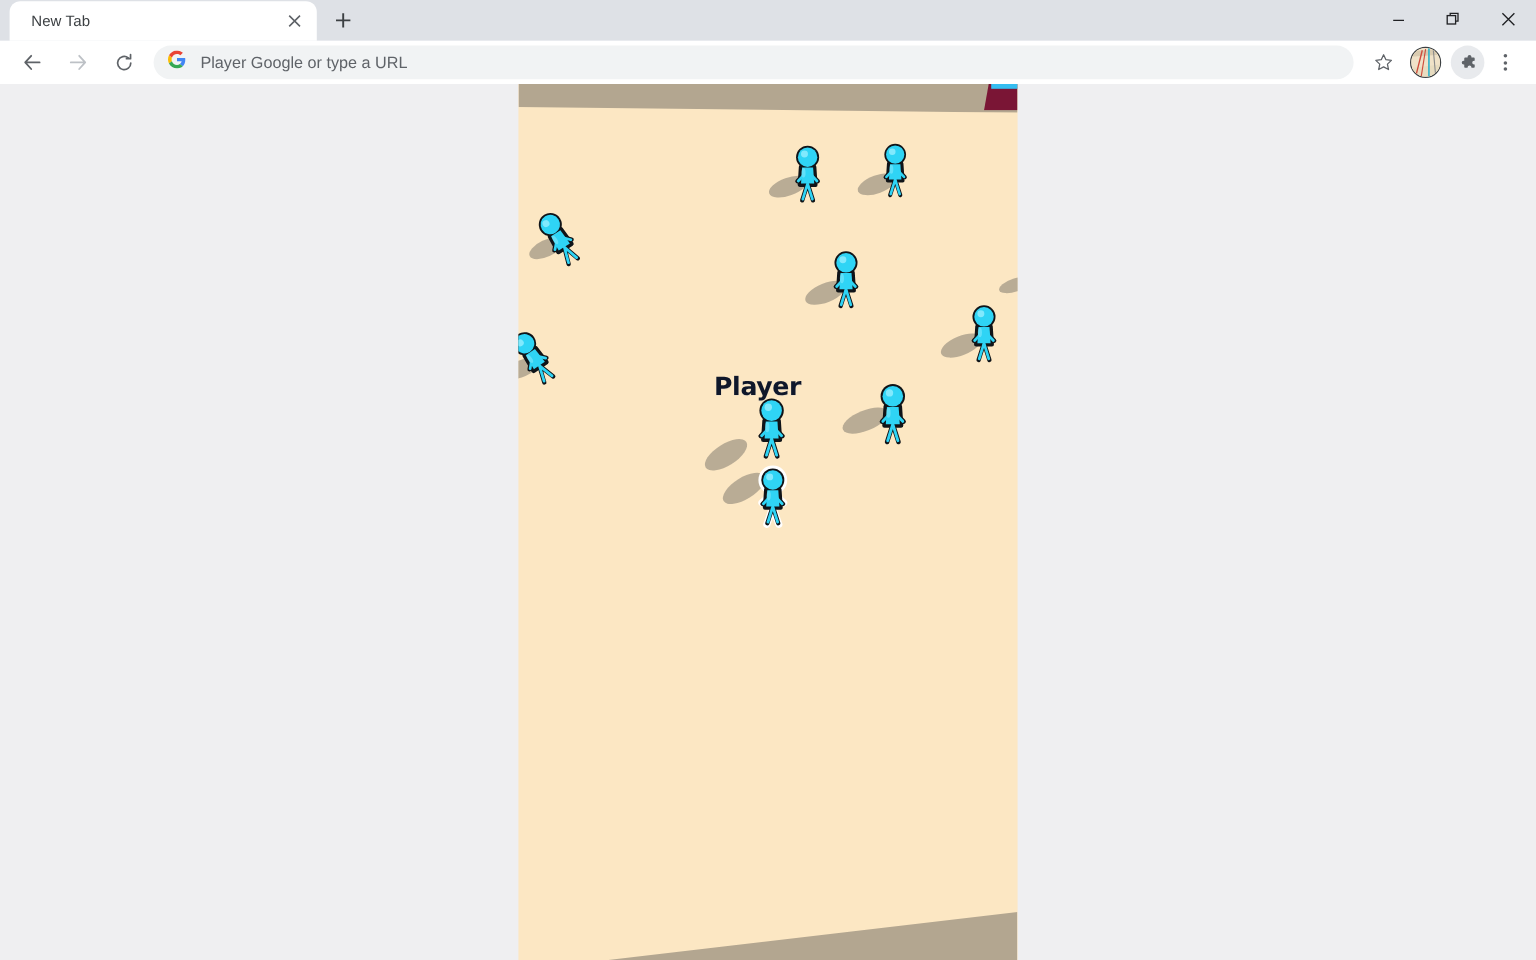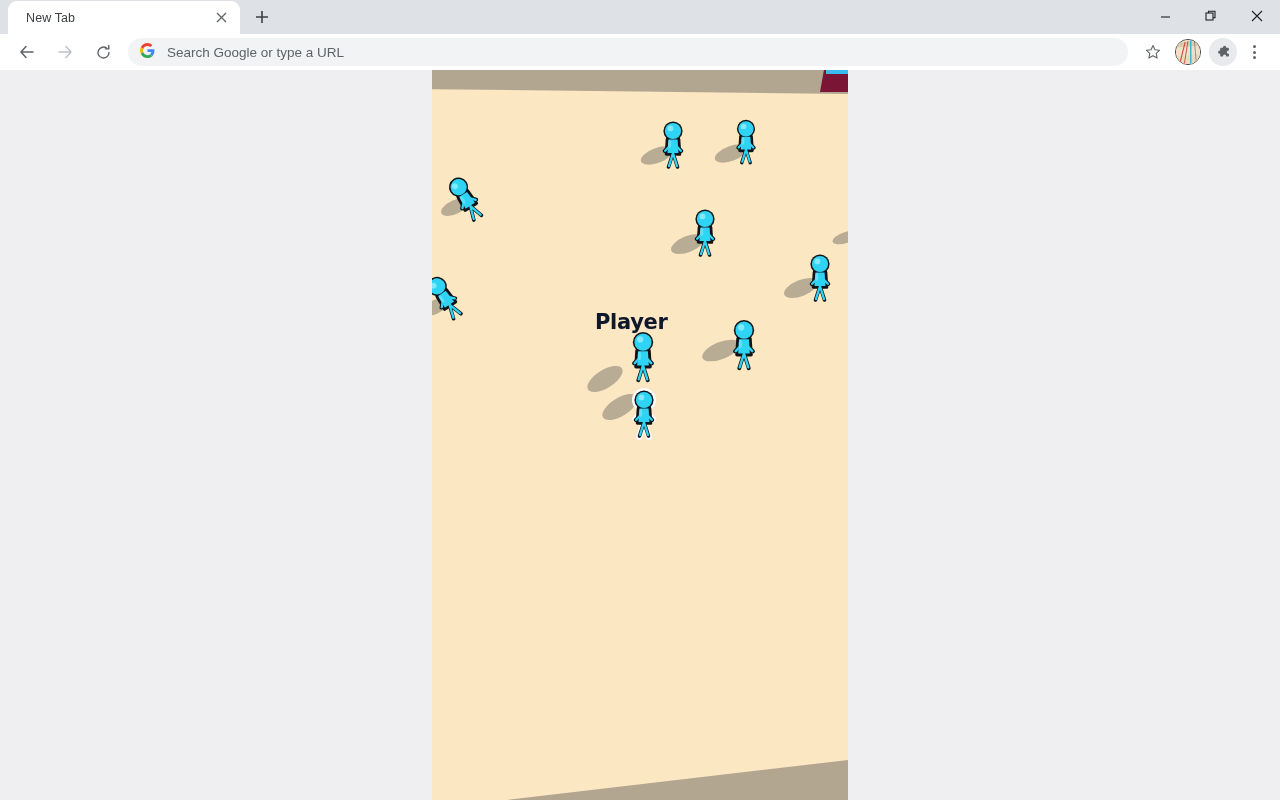--- a/index.html
+++ b/index.html
@@ -14,21 +14,21 @@
   .browser { width: 1280px; height: 800px; position: relative; }
 
   .tabstrip {
     position: absolute; top: 0; left: 0;
     width: 1280px; height: 34px;
     background: #dee1e6;
     display: flex; align-items: flex-end;
   }
   .tab {
     margin-left: 8px;
-    width: 232px; height: 33px;
+    width: 256px; height: 33px;
     background: #ffffff;
     border-radius: 9px 9px 0 0;
     display: flex; align-items: center;
     padding: 0 10px 0 18px;
     position: relative;
   }
   .tab-title {
     font-size: 12.5px; color: #3c4043;
     flex: 1; white-space: nowrap; overflow: hidden;
     text-overflow: ellipsis;
@@ -239,21 +239,21 @@
 
     <div class="omnibox">
       <span>
         <svg width="15" height="15" viewBox="0 0 48 48" aria-hidden="true">
           <path fill="#EA4335" d="M24 9.5c3.5 0 6.6 1.2 9 3.5l6.7-6.7C35.6 2.5 30.2 0 24 0 14.6 0 6.5 5.4 2.6 13.2l7.8 6.1C12.3 13.6 17.7 9.5 24 9.5z"></path>
           <path fill="#4285F4" d="M46.1 24.6c0-1.6-.1-3.2-.4-4.6H24v9.1h12.4c-.5 2.9-2.2 5.3-4.6 7l7.6 5.9c4.4-4.1 6.7-10.1 6.7-17.4z"></path>
           <path fill="#FBBC05" d="M10.4 28.7c-.5-1.5-.8-3-.8-4.7s.3-3.2.8-4.7l-7.8-6.1C.9 16.4 0 20.1 0 24s.9 7.6 2.6 10.8l7.8-6.1z"></path>
           <path fill="#34A853" d="M24 48c6.2 0 11.5-2 15.4-5.6l-7.6-5.9c-2.1 1.4-4.8 2.3-7.8 2.3-6.3 0-11.7-4.1-13.6-9.8l-7.8 6.1C6.5 42.6 14.6 48 24 48z"></path>
         </svg>
       </span>
-      <span class="omnibox-text">Search Google or type a URL</span>
+      <span class="omnibox-text">Player Google or type a URL</span>
     </div>
 
     <div class="tb-right">
       <div class="icon-btn">
         <svg width="16" height="16" viewBox="0 0 18 18" aria-hidden="true">
           <path d="M9 1.8 L11.2 6.5 L16.3 7.1 L12.6 10.6 L13.6 15.7 L9 13.2 L4.4 15.7 L5.4 10.6 L1.7 7.1 L6.8 6.5 Z" stroke="#5f6368" stroke-width="1.2" fill="none" stroke-linejoin="round"></path>
         </svg>
       </div>
       <div class="avatar">
         <svg width="100%" height="100%" viewBox="0 0 26 26" aria-hidden="true">

